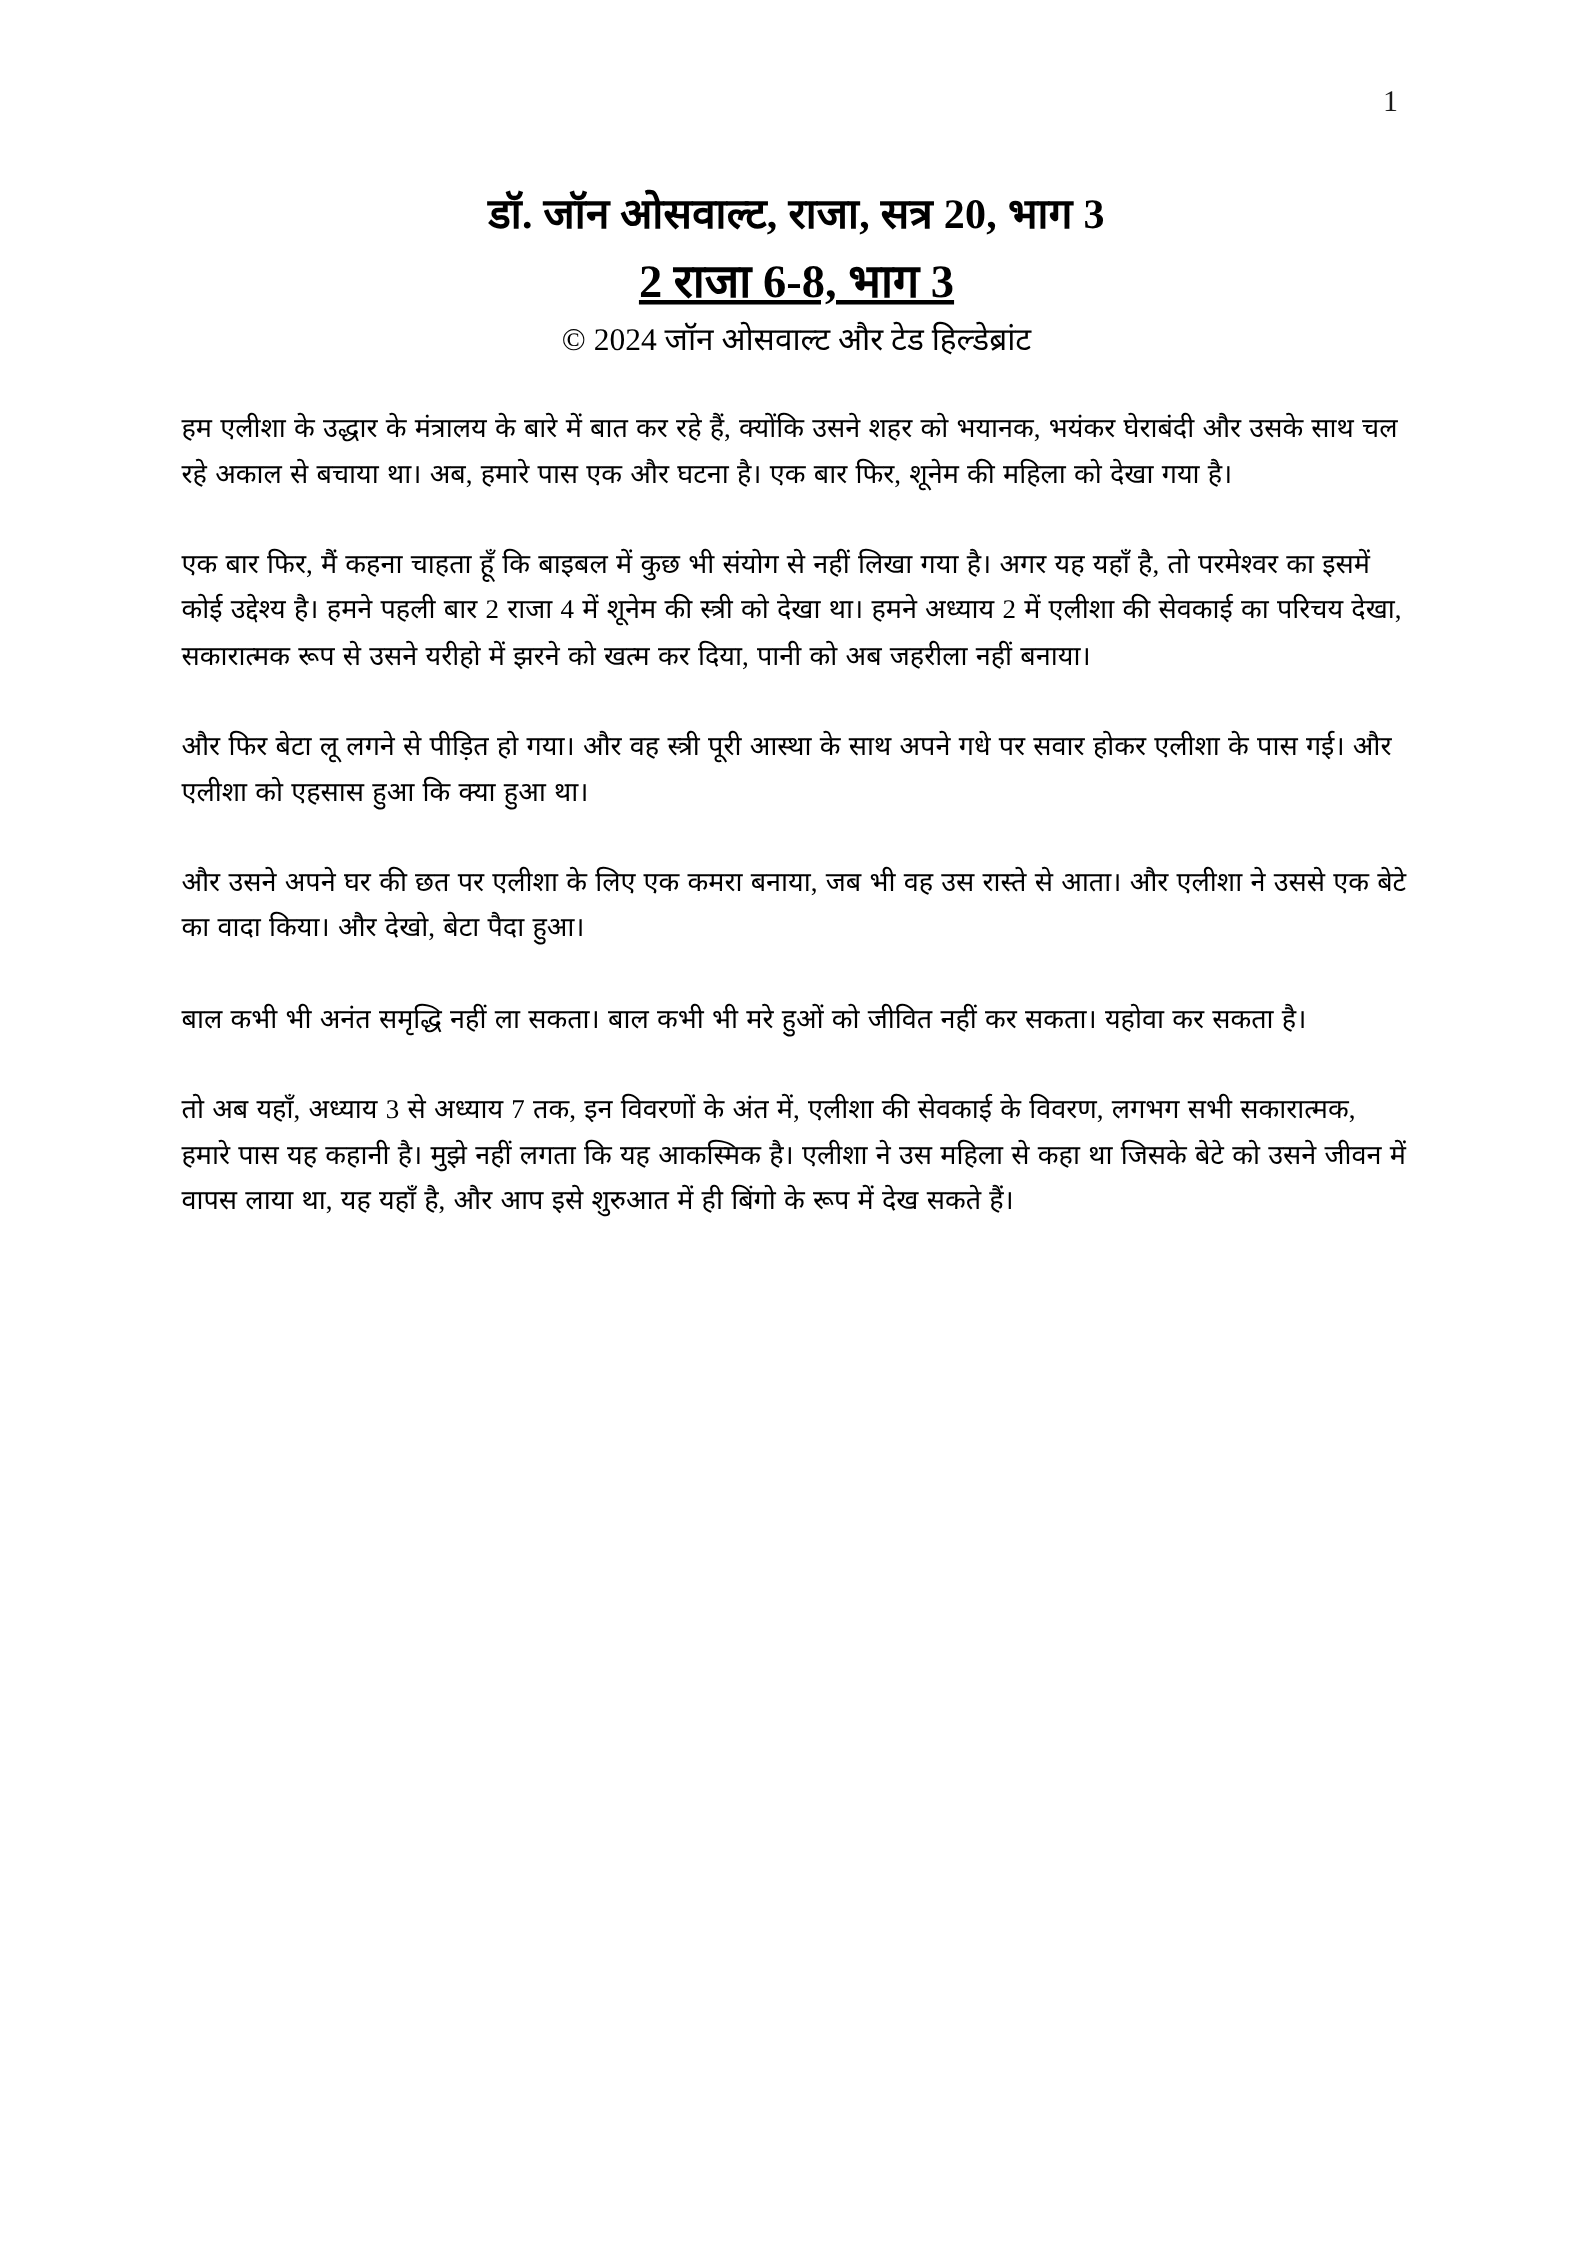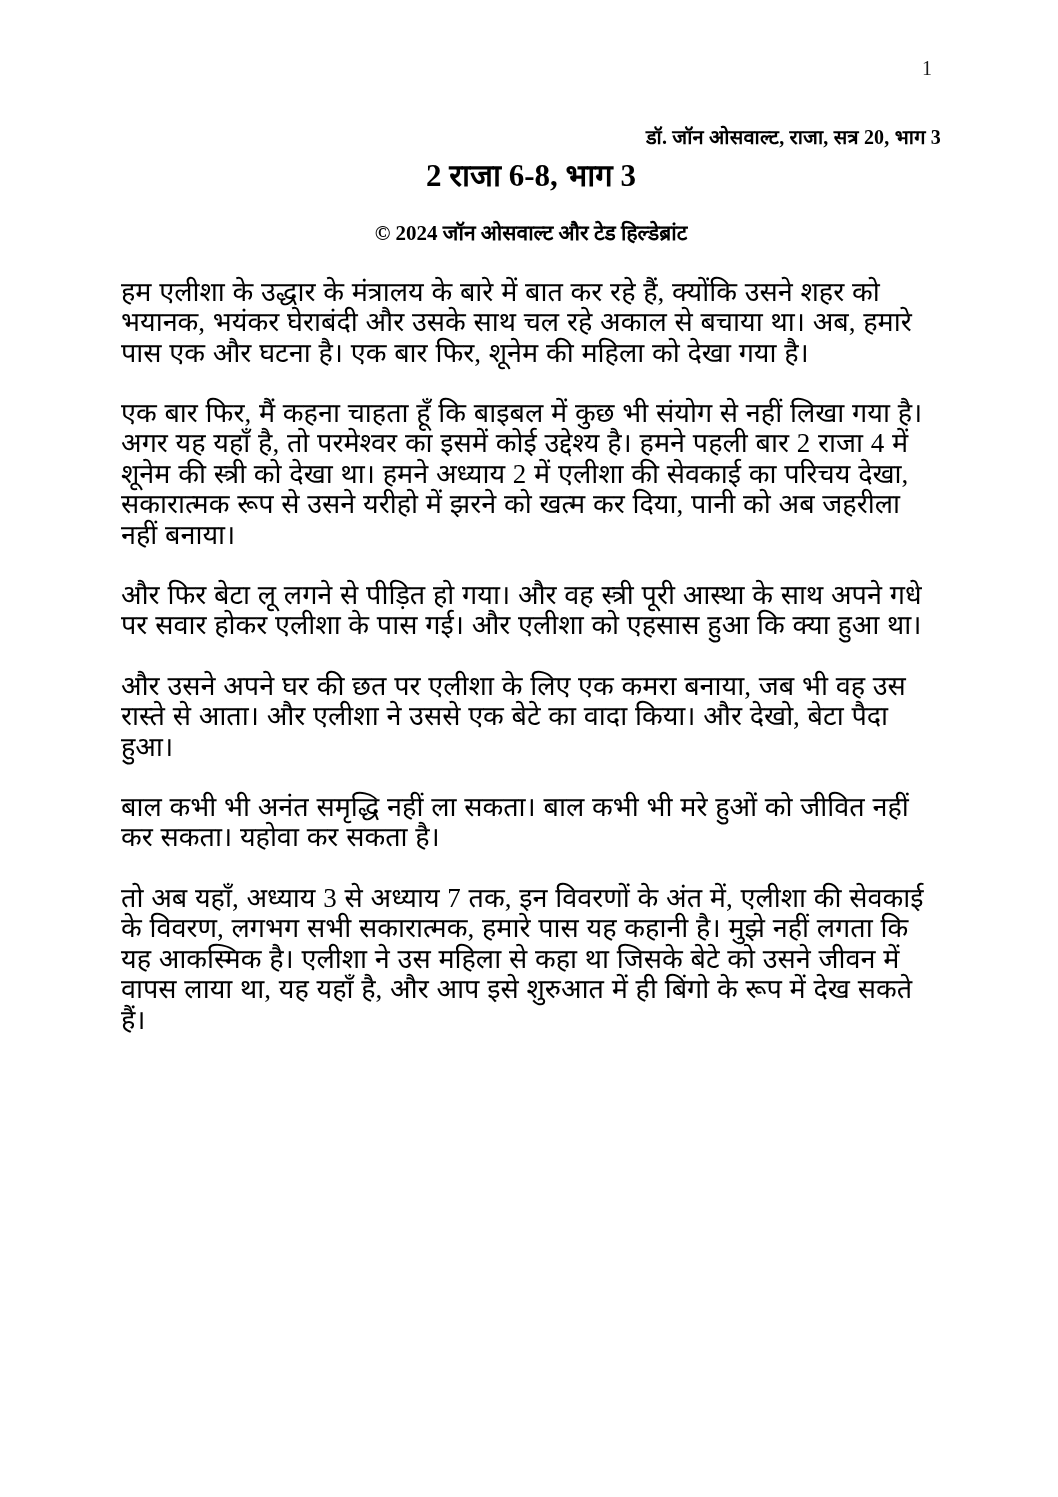--- a/index.html
+++ b/index.html
@@ -22,42 +22,43 @@
     line-height: 1;
     color: #1a1a1a;
   }
   .content {
     position: absolute;
     left: 121px;
     top: 122px;
     width: 820px;
   }
   .doc-title {
-    text-align: right;
-    font-size: 20px;
+    text-align: center;
+    font-size: 28px;
     font-weight: 700;
     line-height: 1.55;
     letter-spacing: 0.2px;
   }
   .doc-subtitle {
     text-align: center;
     font-size: 31px;
     font-weight: 700;
     line-height: 1.5;
+    text-decoration: underline;
   }
   .doc-copyright {
     text-align: center;
     font-size: 21px;
-    font-weight: 700;
+    font-weight: 400;
     line-height: 1.3;
-    margin-top: 20px;
+    margin-top: 1px;
     margin-bottom: 30px;
   }
   .body-text p {
-    font-size: 27px;
+    font-size: 18px;
     line-height: 30.4px;
     margin-bottom: 30px;
     text-align: left;
     word-spacing: 1px;
   }
   .body-text p:last-child { margin-bottom: 0; }
 </style>
 </head>
 <body>
 

